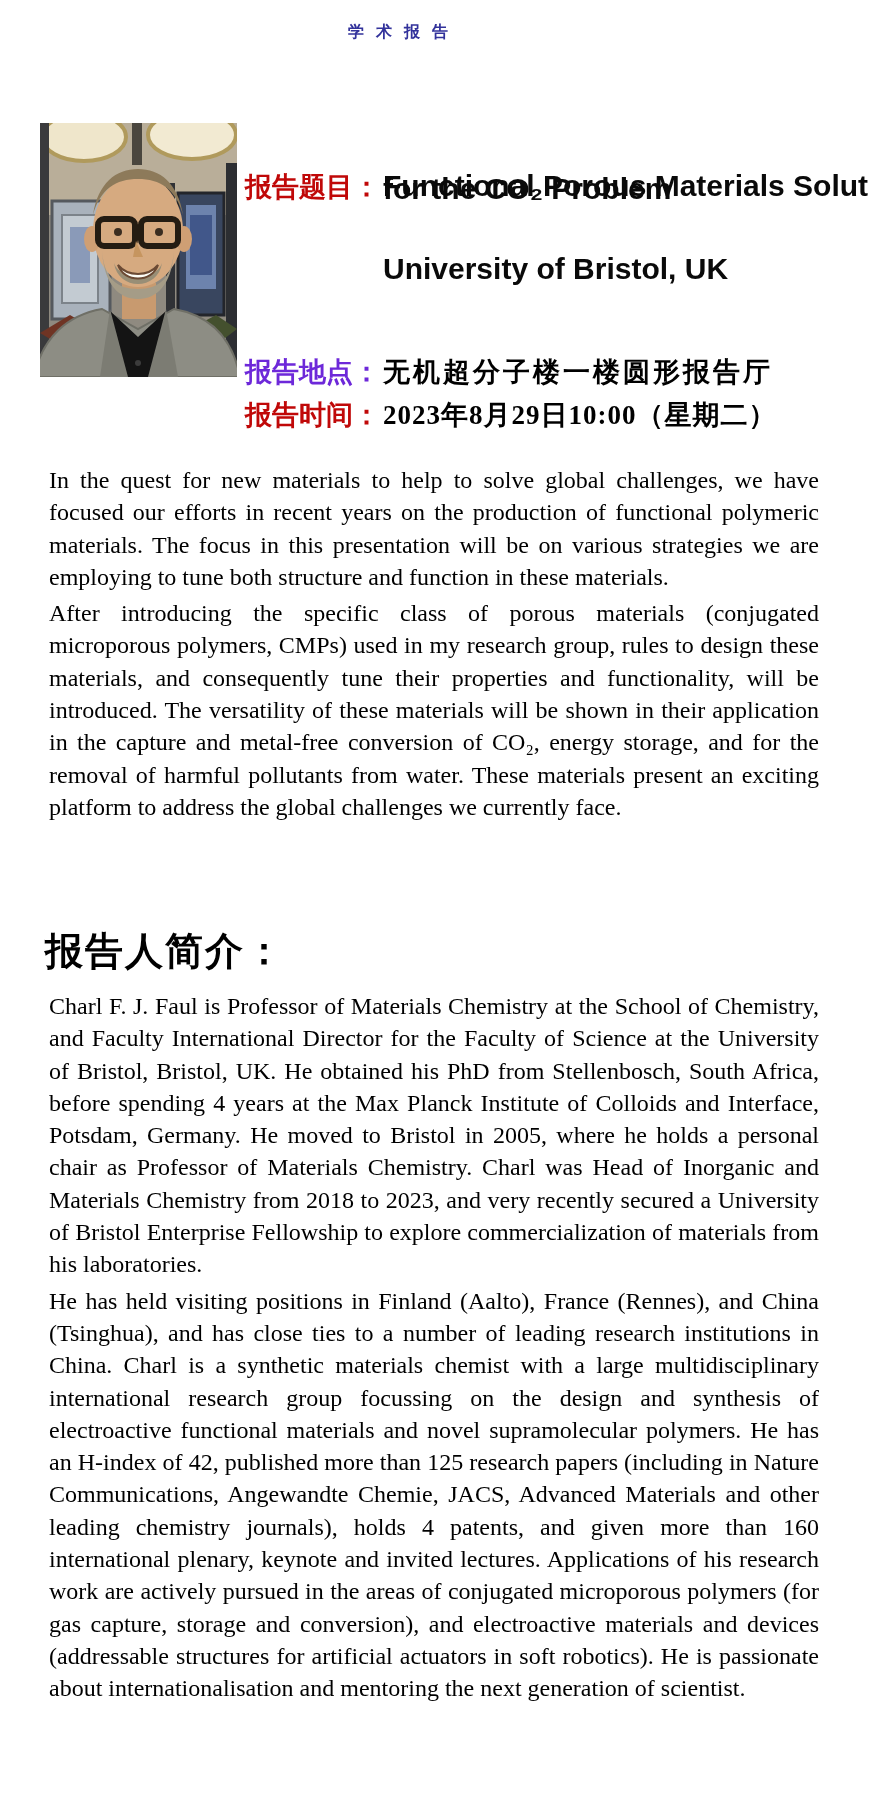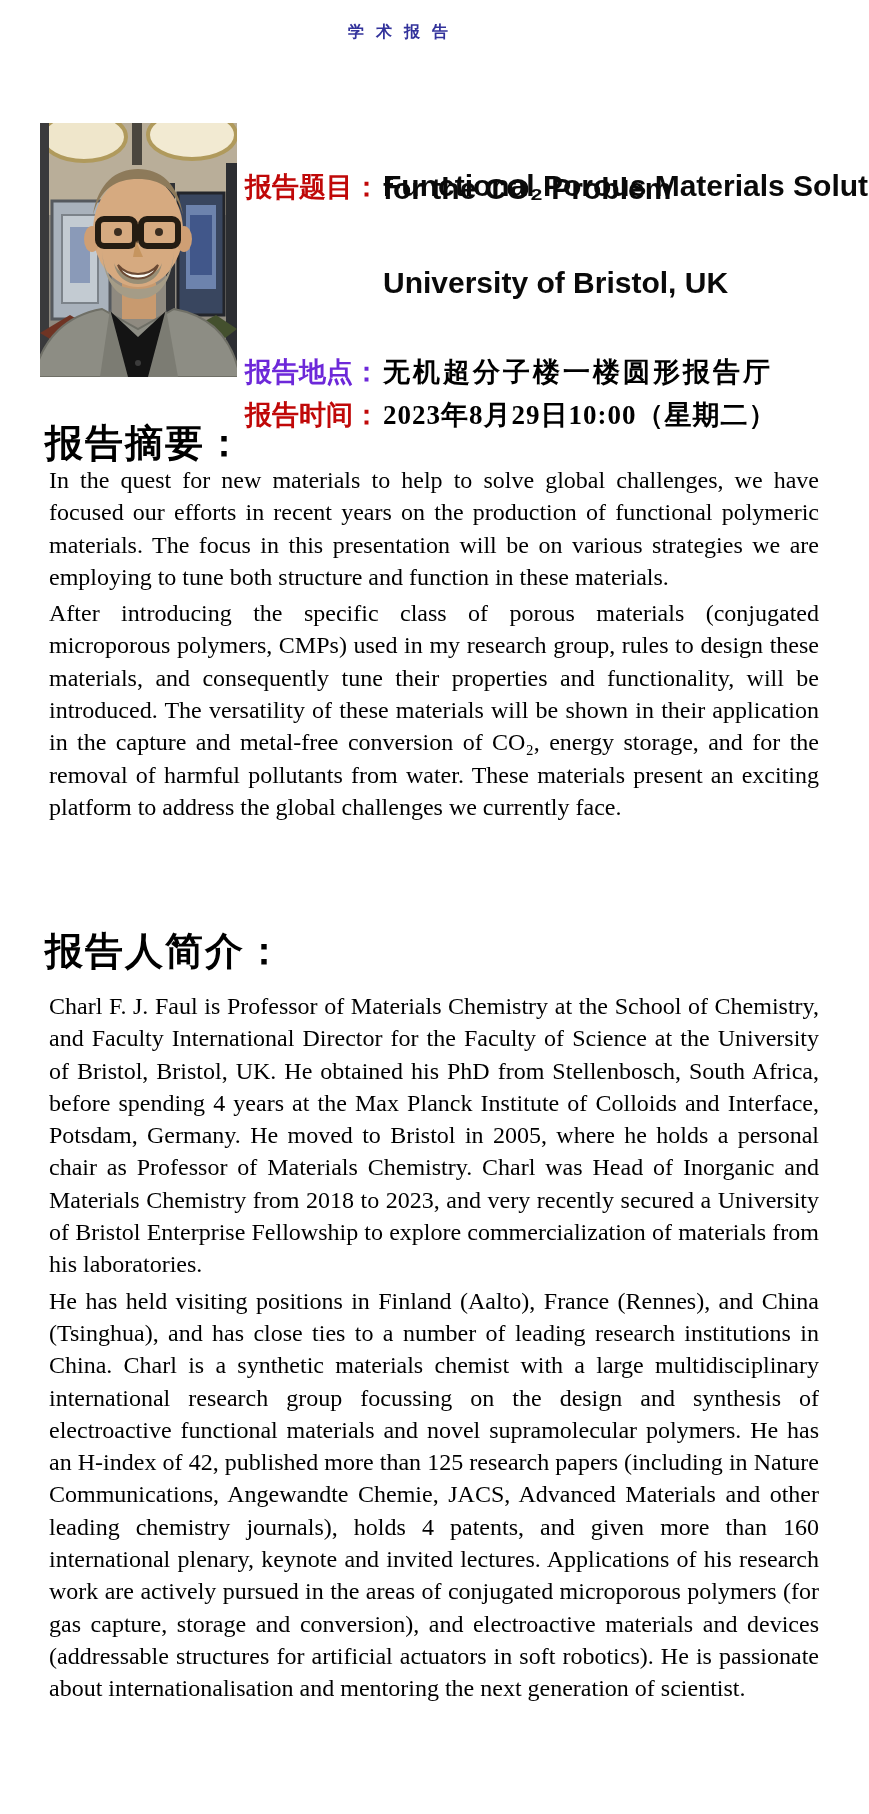--- a/index.html
+++ b/index.html
@@ -92,33 +92,32 @@
     </svg>
   </div>
 
   <div class="info-row" style="top:126px;left:245px;">
     <span class="info-label" style="color:#C00808;">报告题目：</span><span class="val-en">Functional Porous Materials Solutions</span>
   </div>
   <div class="info-row" style="top:172px;left:383px;">
     <span class="val-en">for  the CO₂ Problem</span>
   </div>
 
-  <div class="info-row" style="top:266px;left:383px;">
+  <div class="info-row" style="top:252px;left:383px;">
     <span class="val-en">University of Bristol, UK</span>
   </div>
 
   <div class="info-row" style="top:311px;left:245px;">
     <span class="info-label" style="color:#6d28d9;">报告地点：</span><span class="val-cn">无机超分子楼一楼圆形报告厅</span>
   </div>
 
   <div class="info-row" style="top:354px;left:245px;">
     <span class="info-label" style="color:#C00808;">报告时间：</span><span class="val-time">2023年8月29日10:00（星期二）</span>
   </div>
 
-  <div class="section-heading" style="top:418px;">报告摘要：</div>
   <div class="body-text" style="top:460px;">
     <p>In the quest for new materials to help to solve global challenges, we have focused our efforts in recent years on the production of functional polymeric materials. The focus in this presentation will be on various strategies we are employing to tune both structure and function in these materials.</p>
     <p>After introducing the specific class of porous materials (conjugated microporous polymers, CMPs) used in my research group, rules to design these materials, and consequently tune their properties and functionality, will be introduced. The versatility of these materials will be shown in their application in the capture and metal-free conversion of CO₂, energy storage, and for the removal of harmful pollutants from water. These materials present an exciting platform to address the global challenges we currently face.</p>
   </div>
 
   <div class="section-heading" style="top:926px;">报告人简介：</div>
   <div class="body-text" style="top:986px;">
     <p>Charl F. J. Faul is Professor of Materials Chemistry at the School of Chemistry, and Faculty International Director for the Faculty of Science at the University of Bristol, Bristol, UK.  He obtained his PhD from Stellenbosch, South Africa, before spending 4 years at the Max Planck Institute of Colloids and Interface, Potsdam, Germany. He moved to Bristol in 2005, where he holds a personal chair as Professor of Materials Chemistry. Charl was Head of Inorganic and Materials Chemistry from 2018 to 2023, and very recently secured a University of Bristol Enterprise Fellowship to explore commercialization of materials from his laboratories.</p>
     <p>He has held visiting positions in Finland (Aalto), France (Rennes), and China (Tsinghua), and has close ties to a number of leading research institutions in China. Charl is a synthetic materials chemist with a large multidisciplinary international research group focussing on the design and synthesis of electroactive functional materials and novel supramolecular polymers.  He has an H-index of 42, published more than 125 research papers (including in Nature Communications, Angewandte Chemie, JACS, Advanced Materials and other leading chemistry journals), holds 4 patents, and given more than 160 international plenary, keynote and invited lectures. Applications of his research work are actively pursued in the areas of conjugated microporous polymers (for gas capture, storage and conversion), and electroactive materials and devices (addressable structures for artificial actuators in soft robotics). He is passionate about internationalisation and mentoring the next generation of scientist.</p>
   </div>

